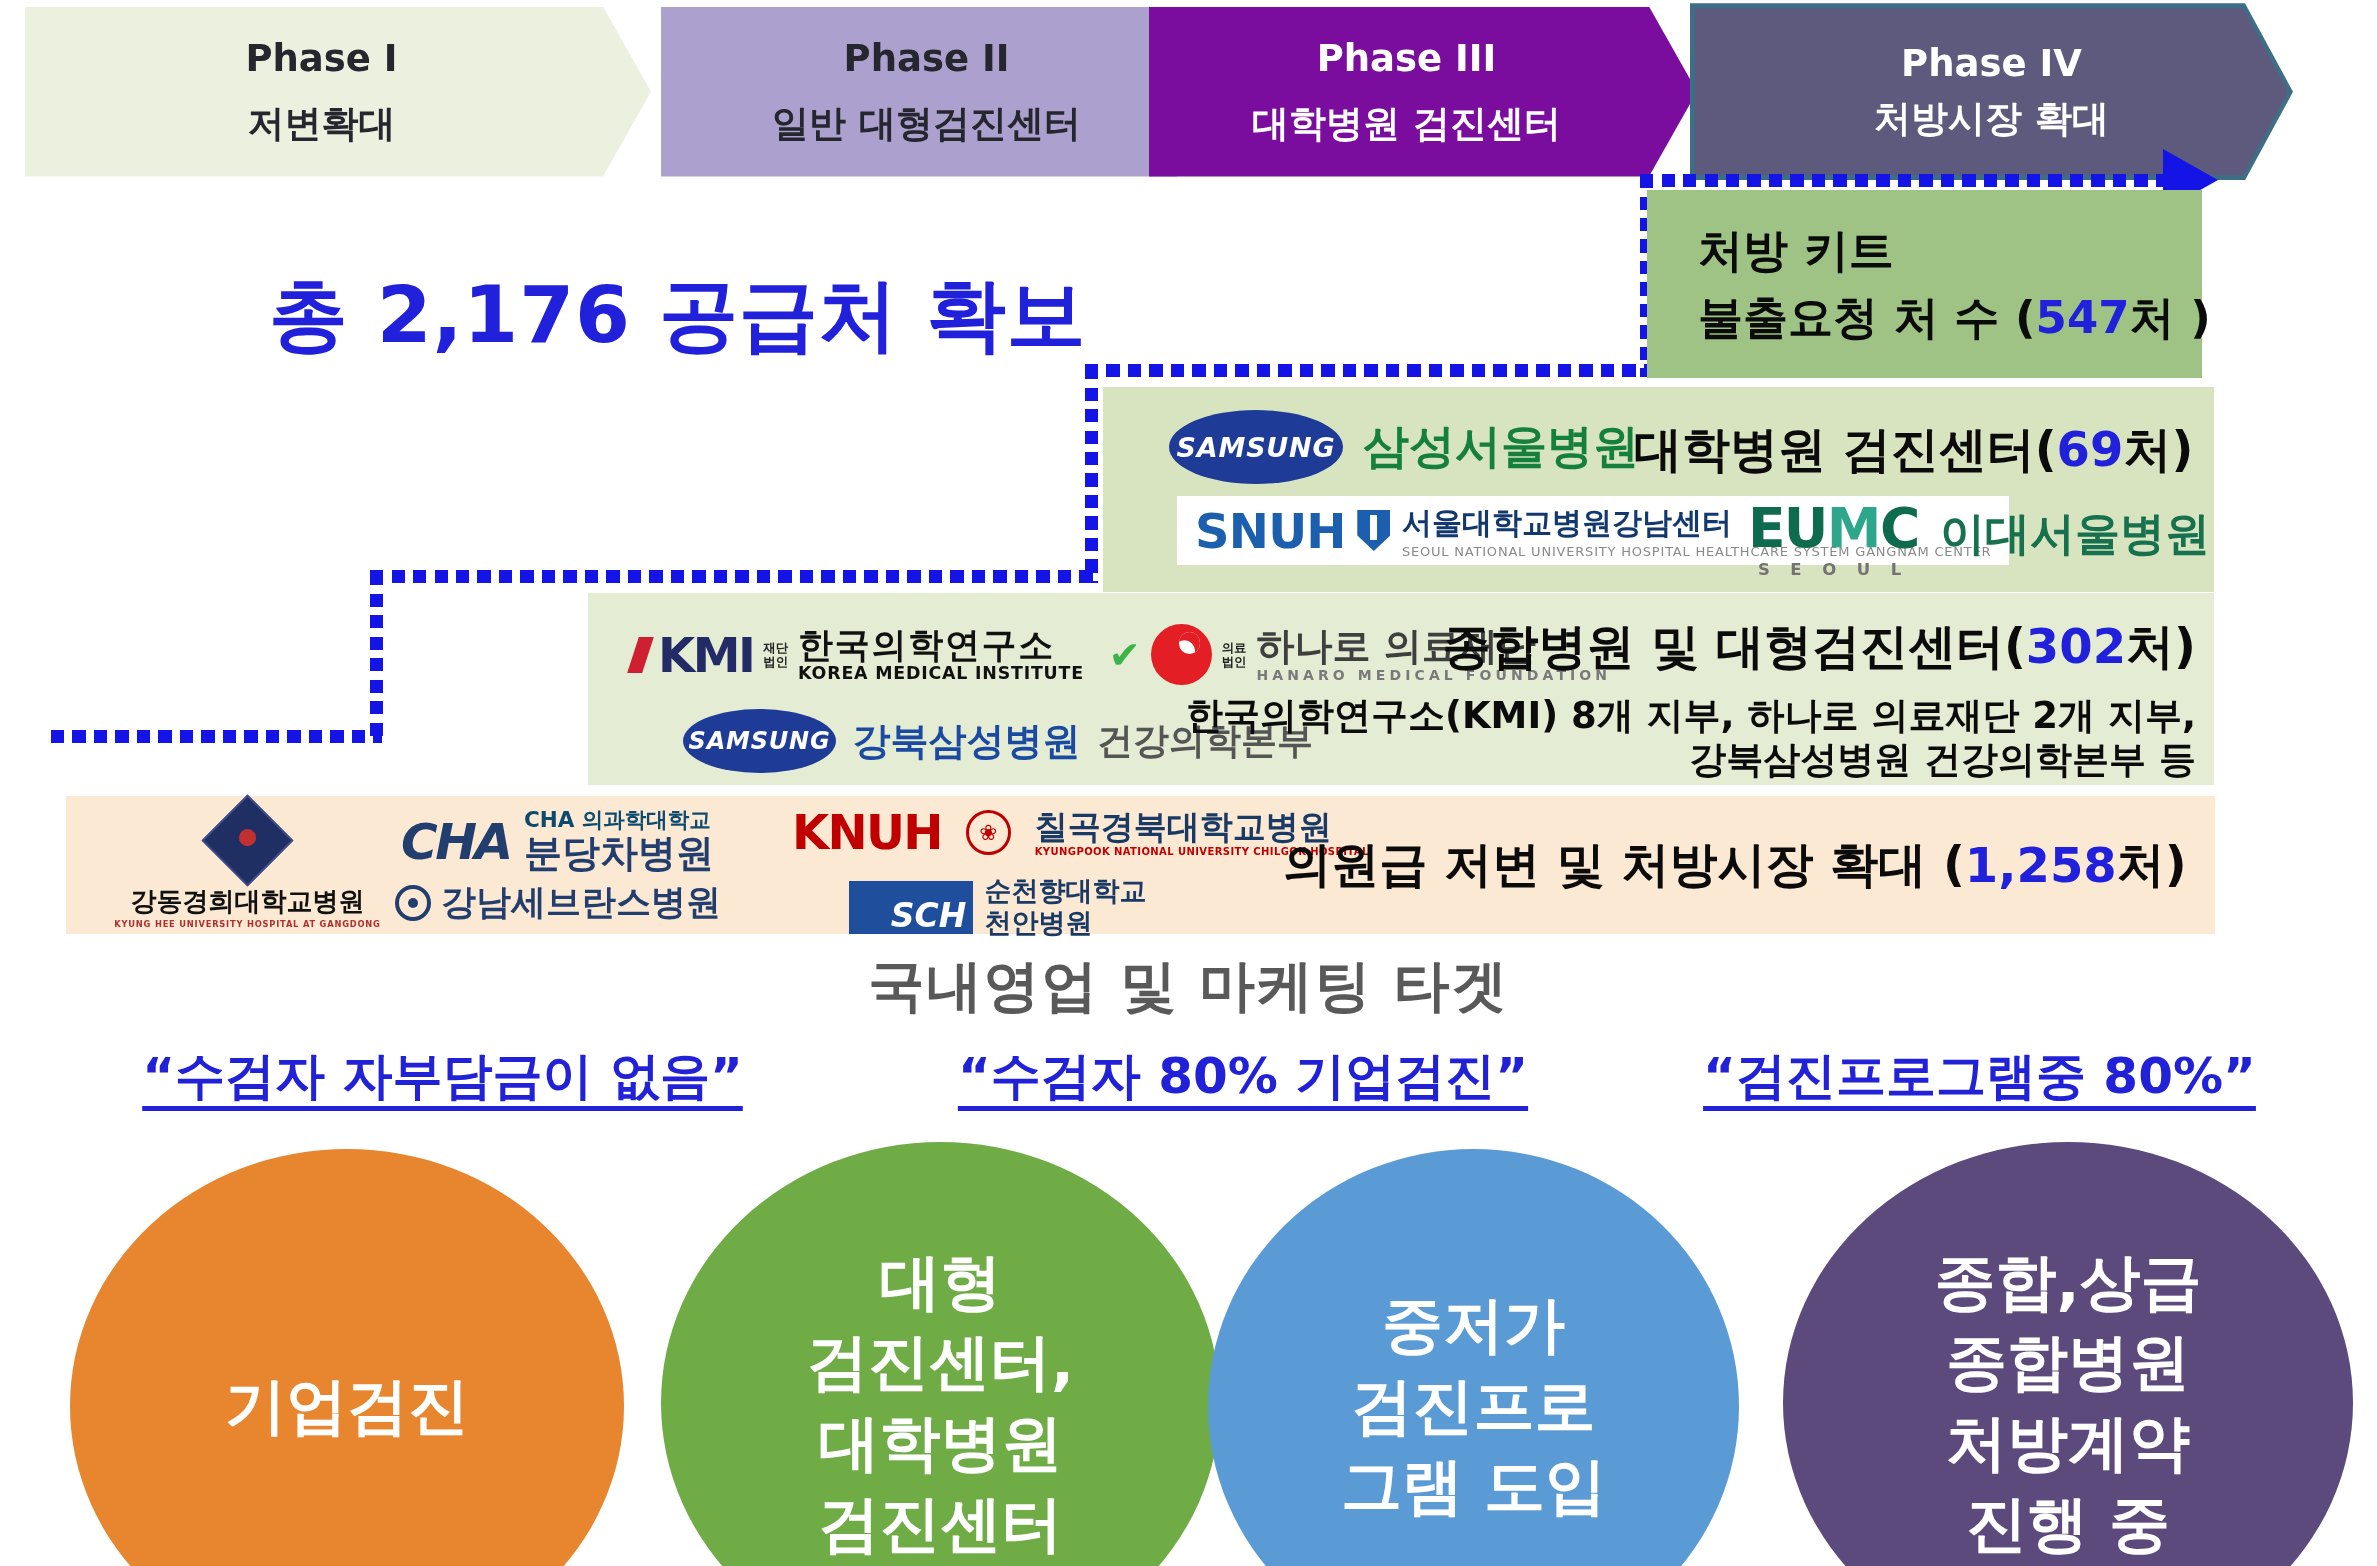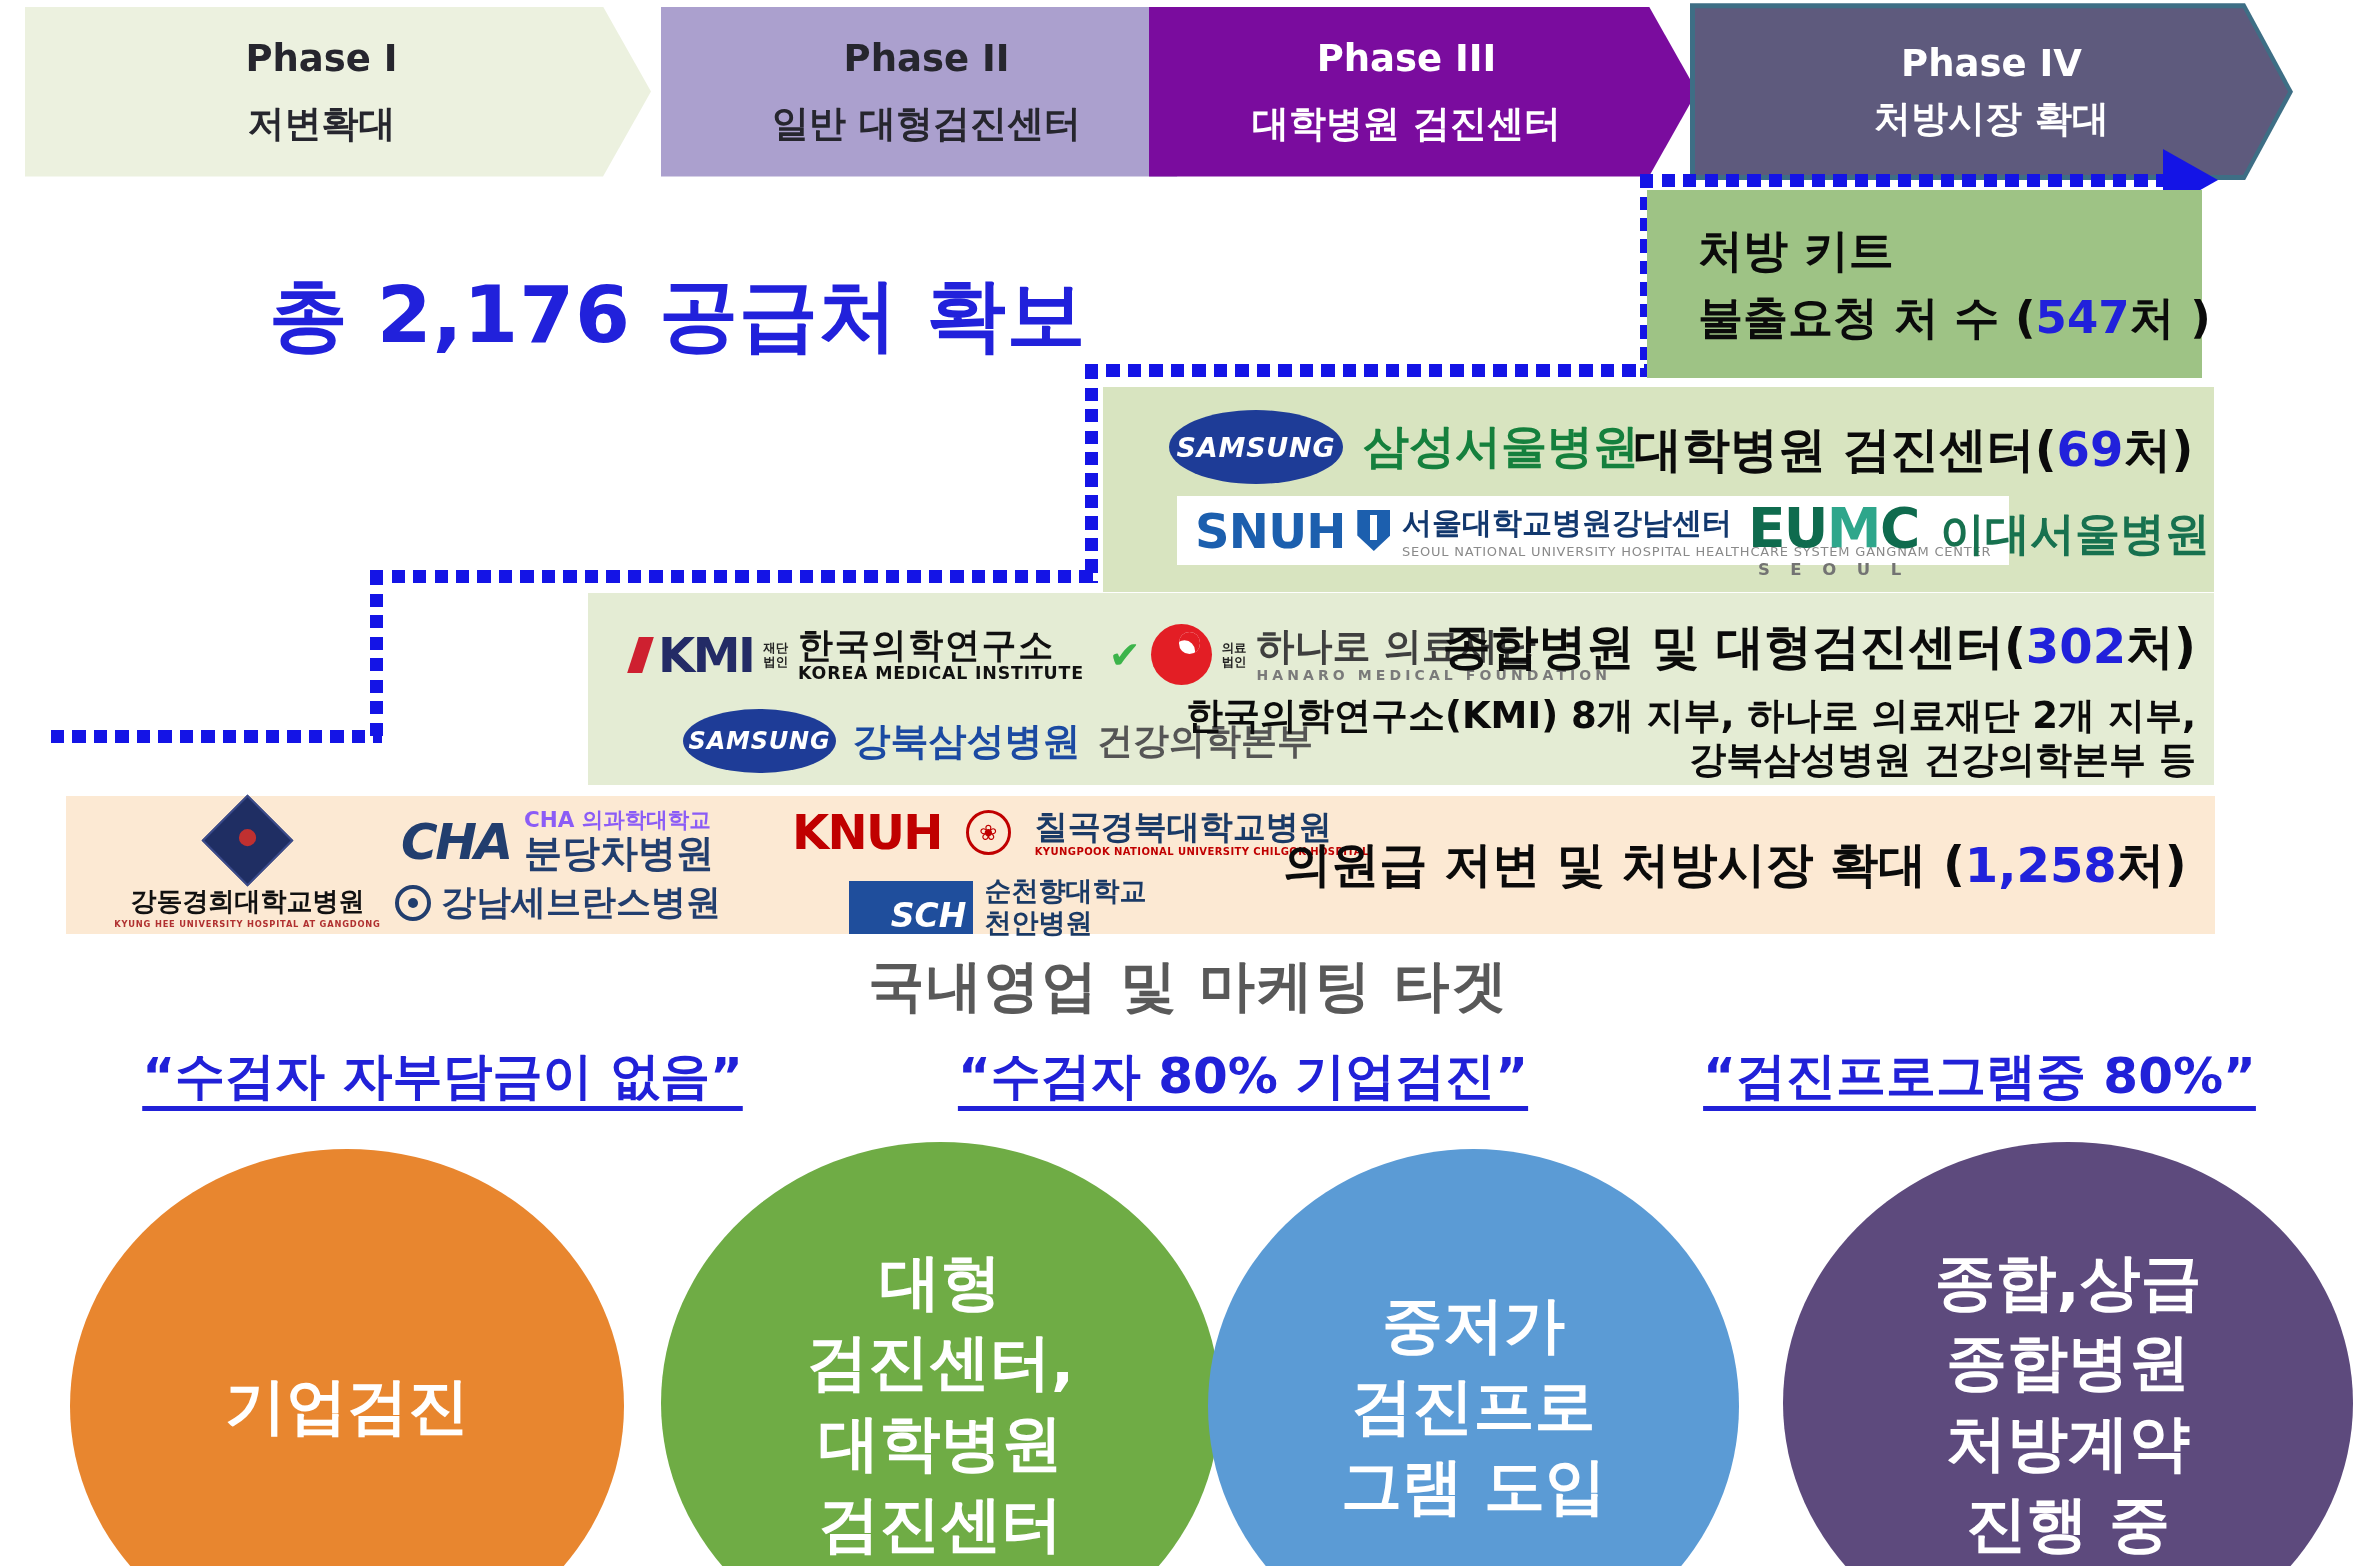--- a/index.html
+++ b/index.html
@@ -102,21 +102,21 @@
   .kh-emblem{width:61px;height:61px;background:#1F2E63;transform:rotate(45deg);margin-top:6.6px;
              position:relative;border:2.5px solid #3a4a8a;}
   .kh-emblem::after{content:"";position:absolute;left:20px;top:20px;width:16.5px;height:16.5px;
              border-radius:50%;background:#C03030;}
   .kh-nm{font-size:26px;font-weight:800;color:#111;margin-top:11.6px;white-space:nowrap;}
   .kh-cap{font-size:8.3px;font-weight:700;color:#B03030;letter-spacing:0.8px;white-space:nowrap;}
 
   .cha{position:absolute;left:335px;top:11.6px;display:flex;align-items:center;gap:13.2px;}
   .cha-abbr{font-size:50px;font-weight:900;font-style:italic;color:#223E6E;letter-spacing:-2.5px;}
   .cha-col{display:flex;flex-direction:column;line-height:1.15;}
-  .cha-l1{font-size:21.5px;font-weight:700;color:#8b5cf6;white-space:nowrap;}
+  .cha-l1{font-size:21.5px;font-weight:700;color:#0c4a6e;white-space:nowrap;}
   .cha-l2{font-size:38px;font-weight:800;color:#223E6E;white-space:nowrap;}
 
   .sev{position:absolute;left:329px;top:83px;display:flex;align-items:center;gap:10px;}
   .sev-icon{width:36px;height:36px;border-radius:50%;border:4.1px solid #223E6E;position:relative;box-sizing:border-box;}
   .sev-icon::after{content:"";position:absolute;left:9px;top:9px;width:10px;height:10px;
             border-radius:50%;background:#223E6E;}
   .sev-nm{font-size:35px;font-weight:800;color:#223E6E;white-space:nowrap;}
 
   .knuh{position:absolute;left:726px;top:8.3px;display:flex;align-items:center;gap:24px;}
   .knuh-abbr{font-size:48px;font-weight:900;color:#C00000;letter-spacing:-1.7px;}

